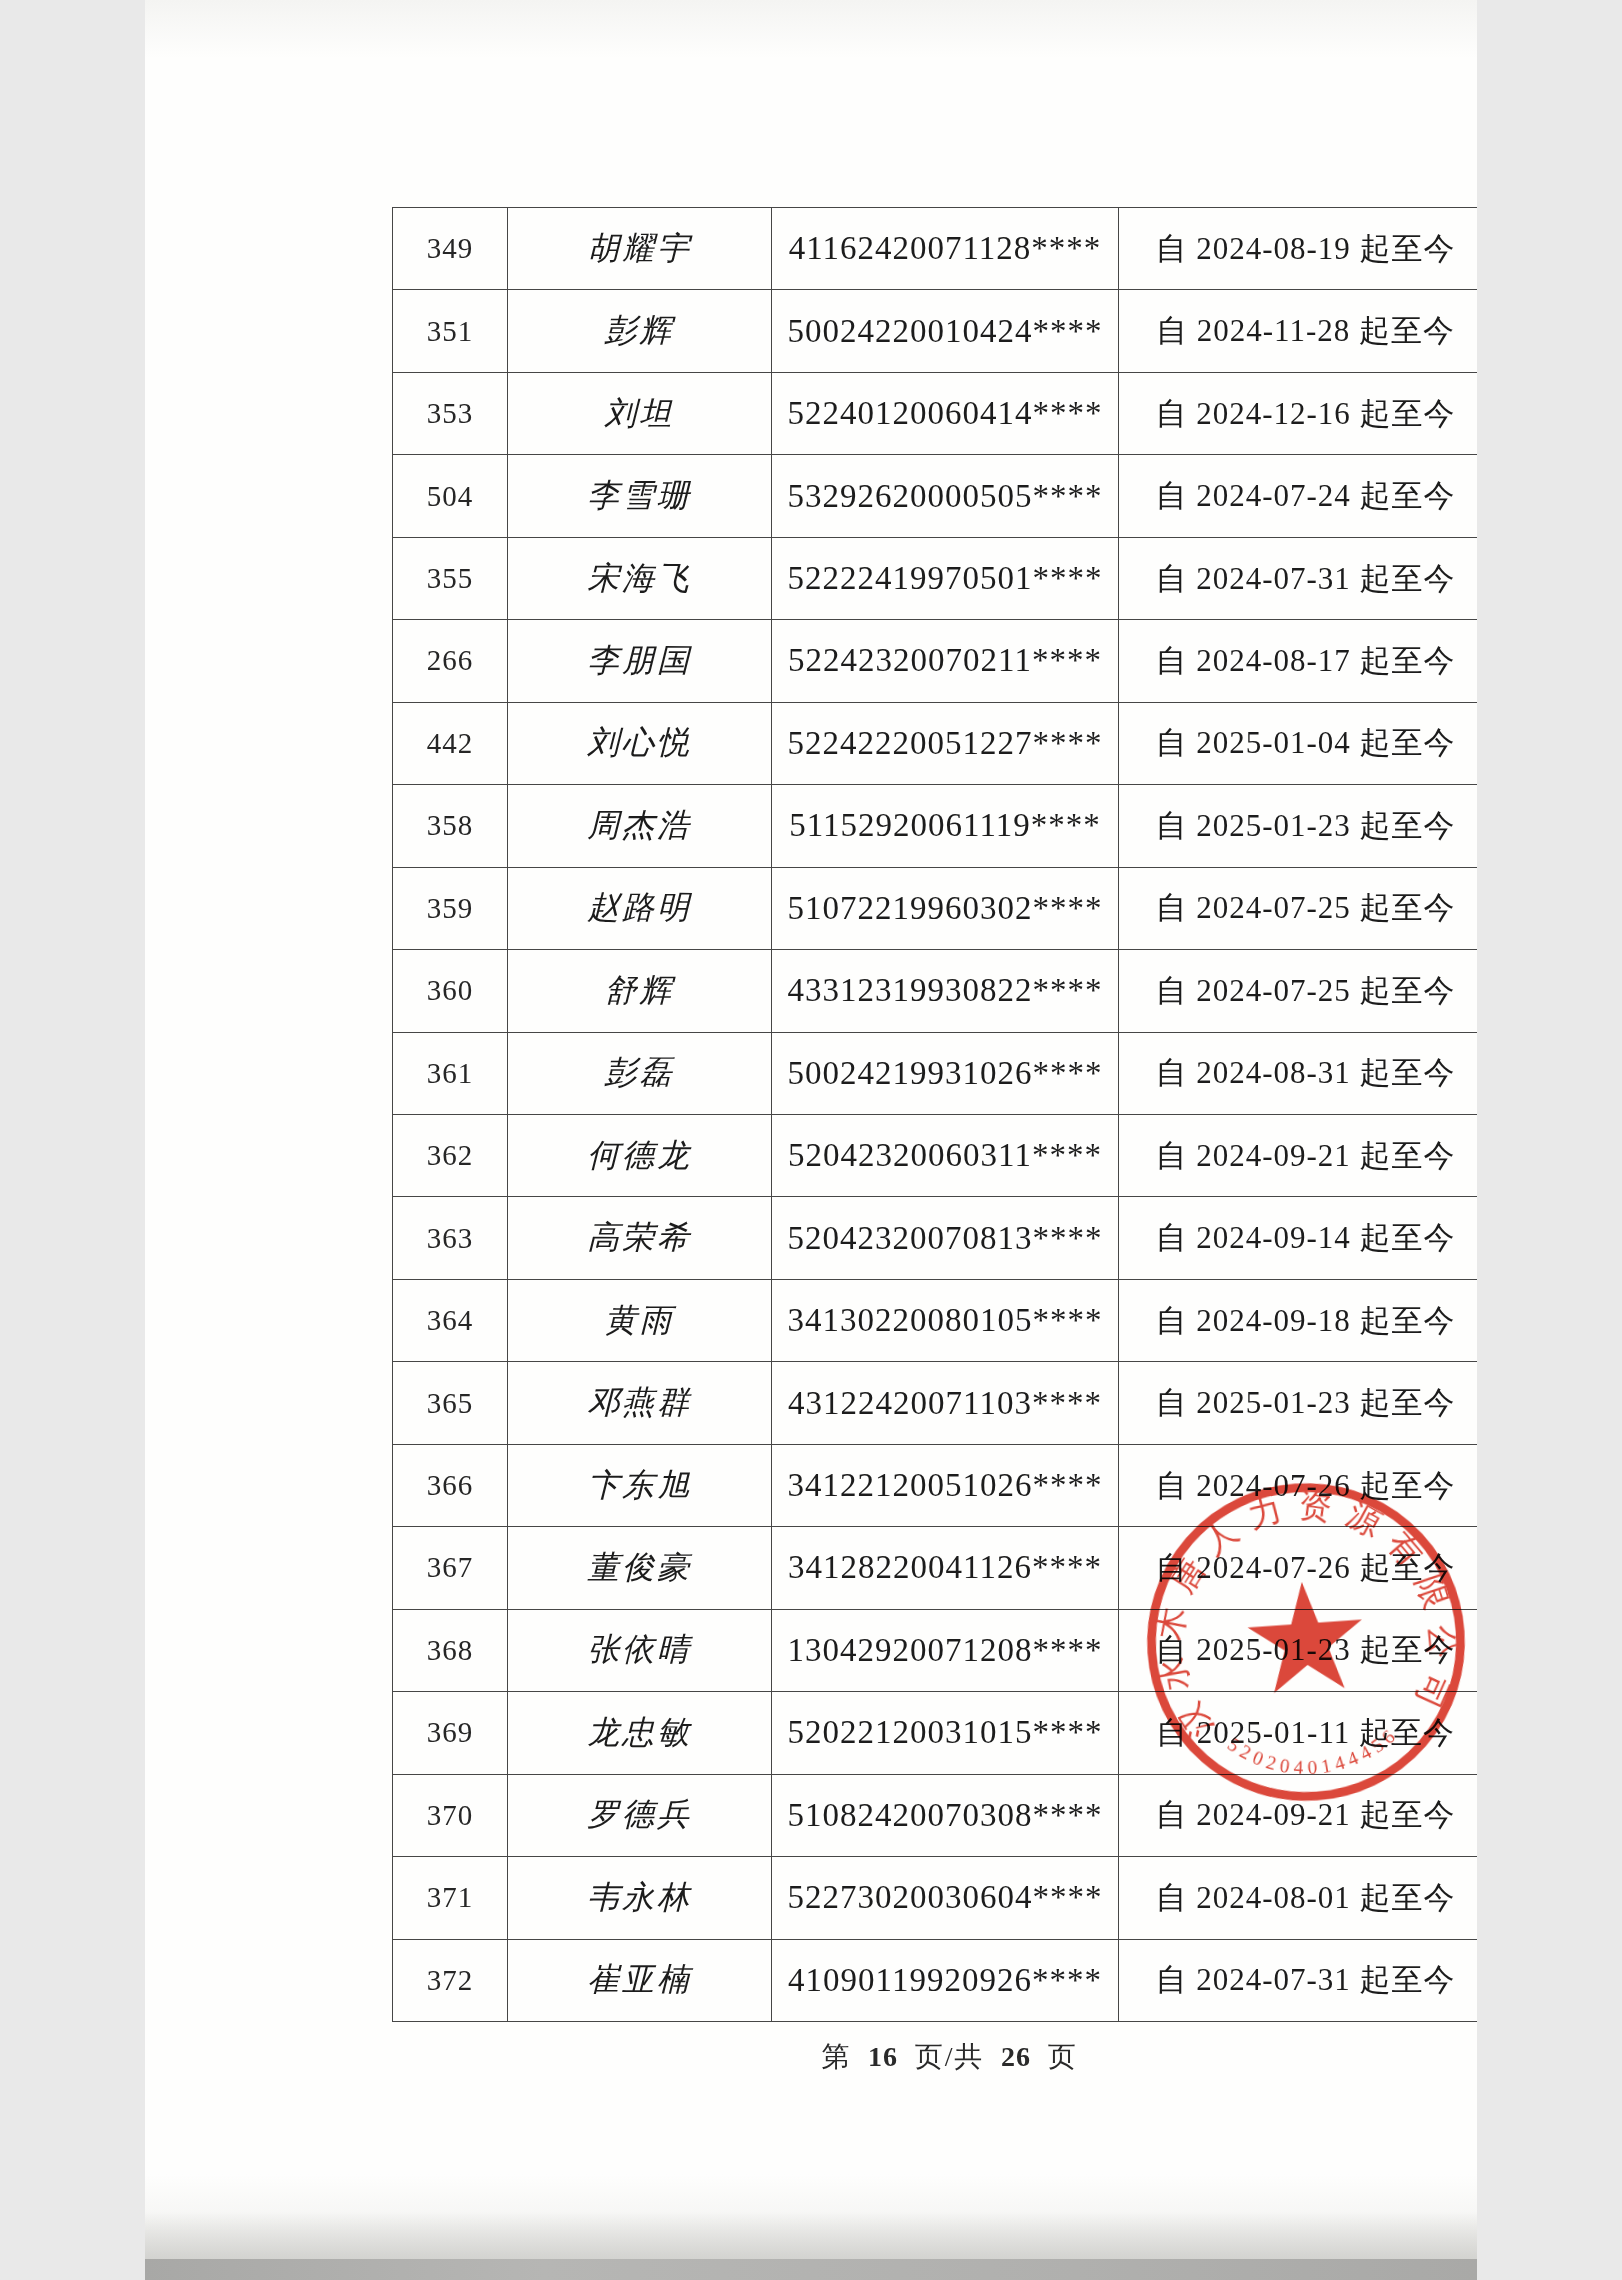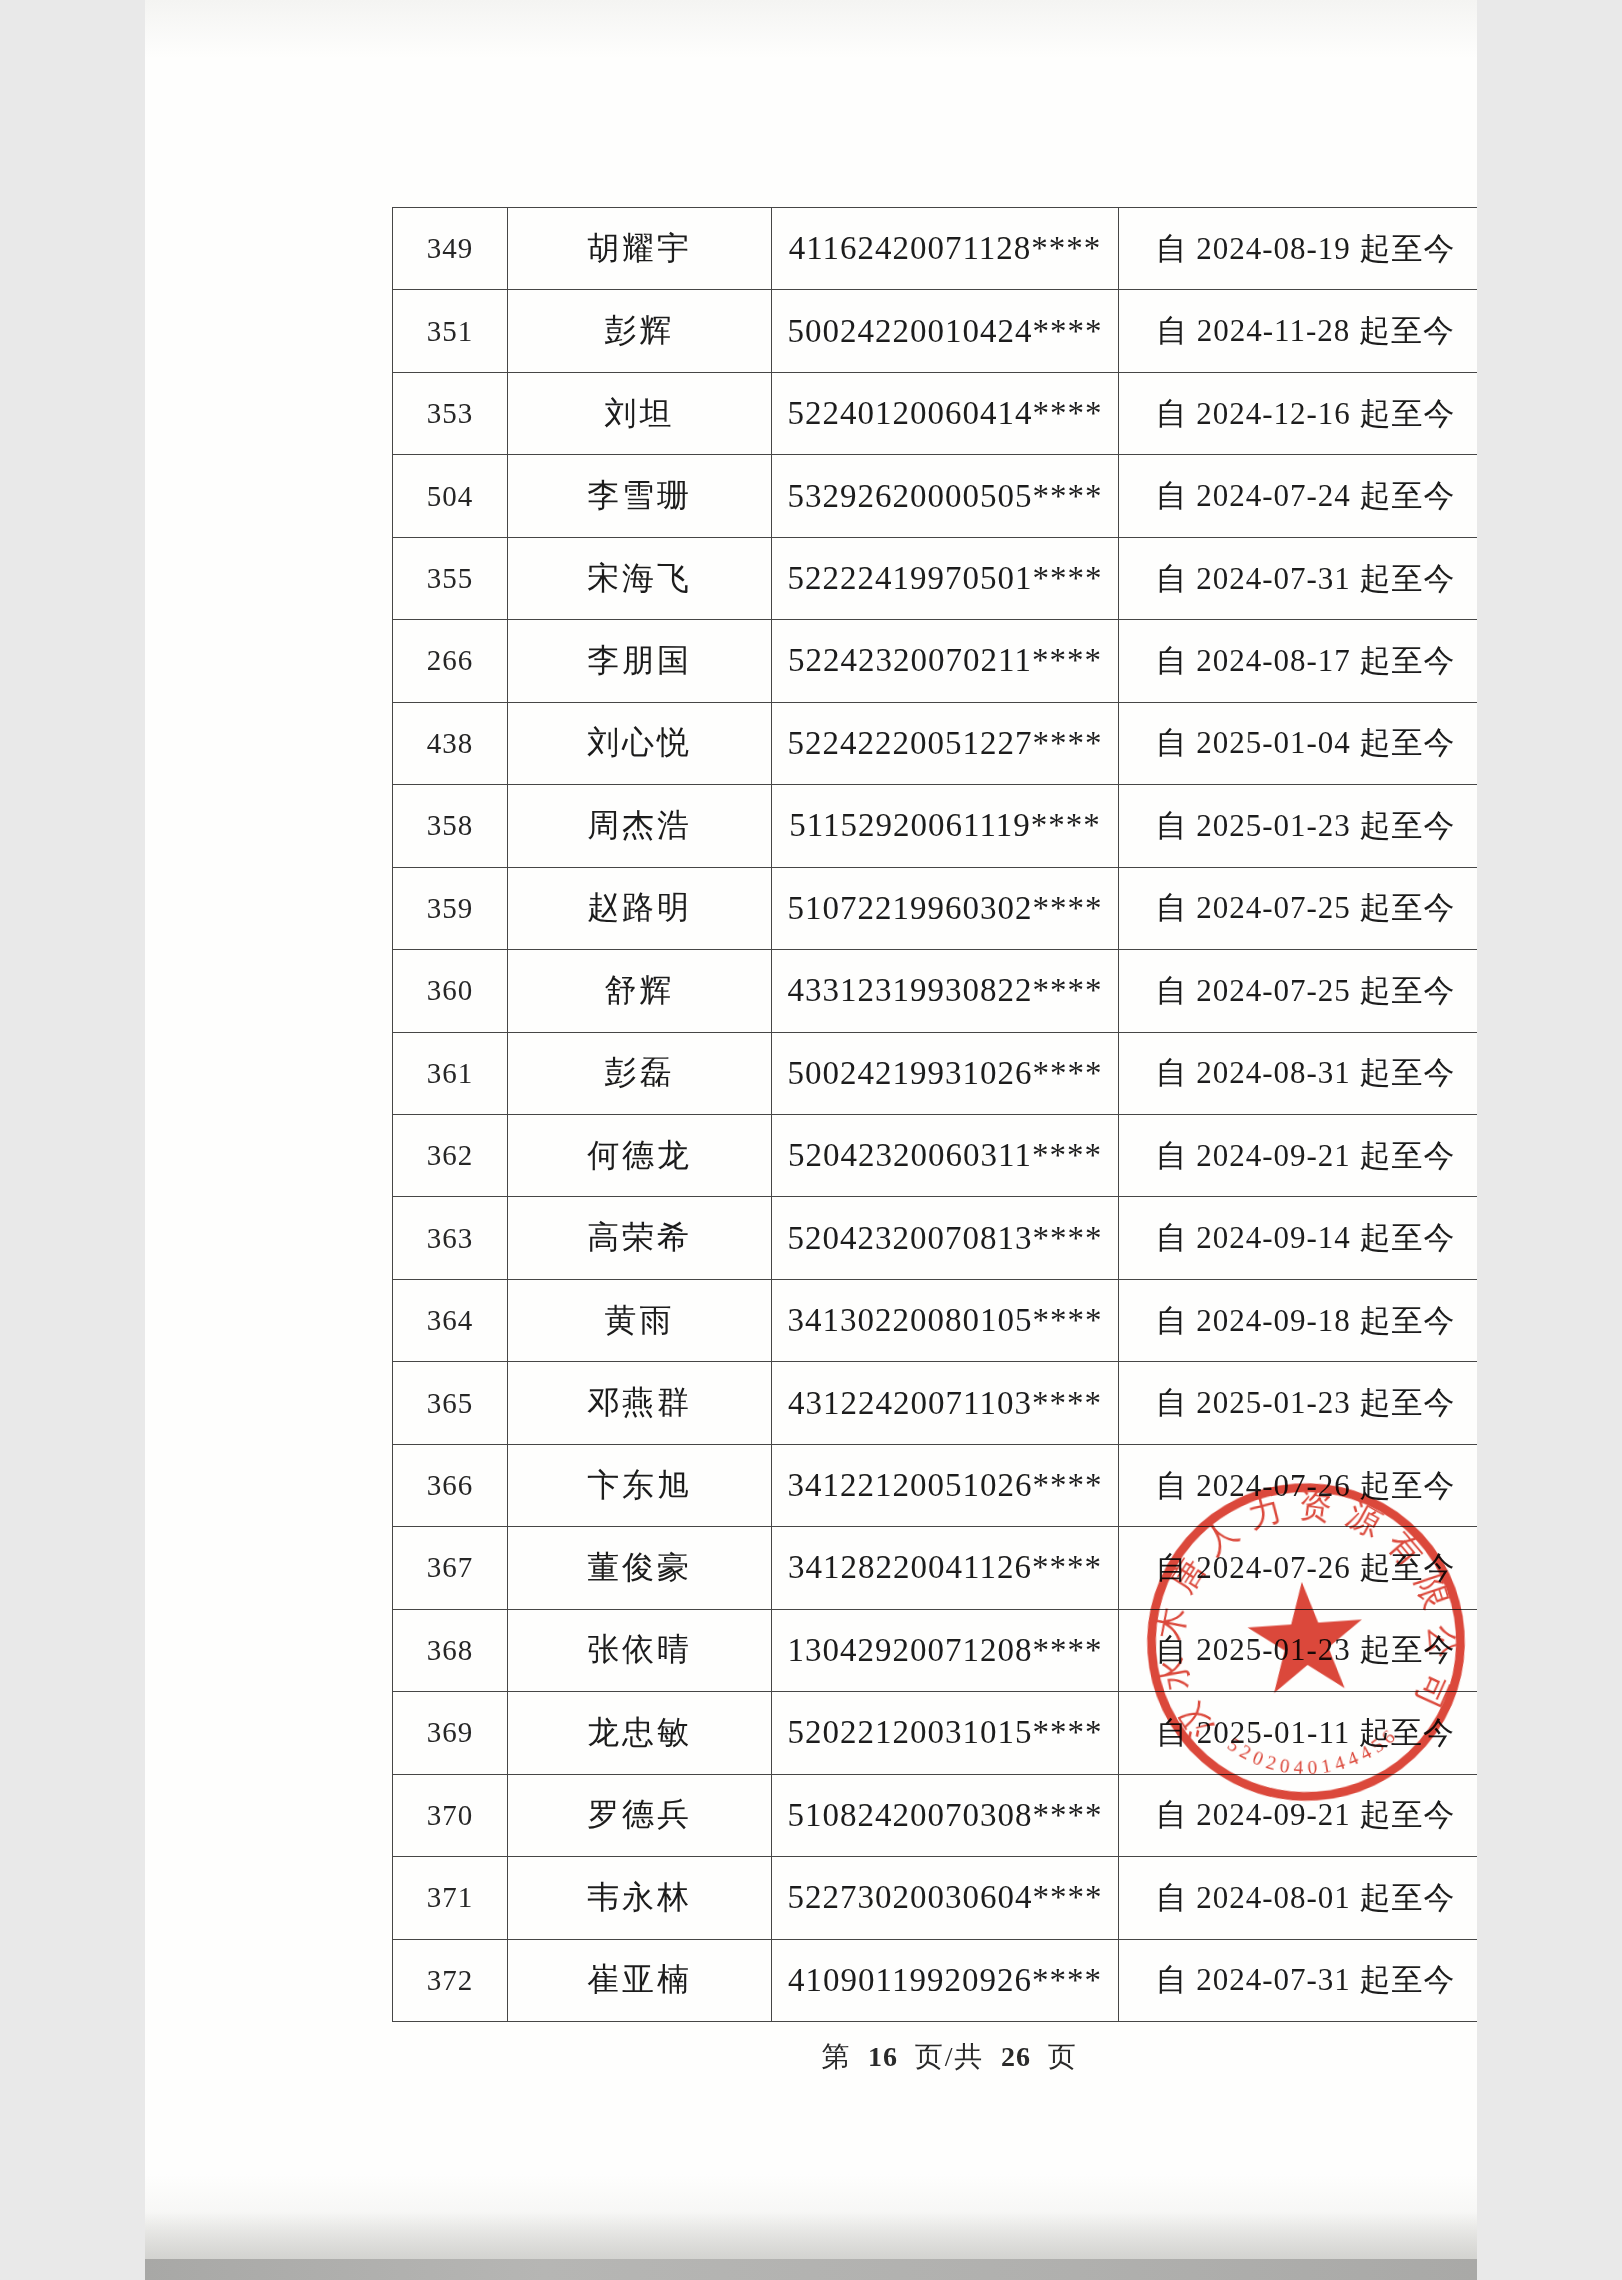--- a/index.html
+++ b/index.html
@@ -19,21 +19,21 @@
     width:1099px; height:1815px;
     border-collapse:collapse; table-layout:fixed;
   }
   table.roster td {
     border:1.9px solid #464646;
     text-align:center; vertical-align:middle;
     padding:0;
     background:transparent;
   }
   td.cell-num  { font-size:29px; letter-spacing:1px; color:#262626; }
-  td.cell-name { font-size:32px; letter-spacing:2.9px; color:#1c1c1c; }
+  td.cell-name { font-size:32px; letter-spacing:2.9px; color:#1c1c1c;font-style:italic; }
   td.cell-id   { font-size:33px; letter-spacing:1px; color:#1c1c1c; }
   td.cell-per  { font-size:31px; letter-spacing:1px; color:#1c1c1c; white-space:nowrap; }
 
   
   .footer {
     position:absolute; left:255px; top:2038px; width:1099px;
     text-align:center; font-size:28px; letter-spacing:1.9px; color:#2a2a2a;
   }
   .footer .pg { font-weight:bold; margin:0 7.8px; letter-spacing:1px; }
 
@@ -102,21 +102,21 @@
       <td class="cell-id">52222419970501****</td>
       <td class="cell-per">自 2024-07-31 起至今</td>
     </tr>
         <tr>
       <td class="cell-num">266</td>
       <td class="cell-name">李朋国</td>
       <td class="cell-id">52242320070211****</td>
       <td class="cell-per">自 2024-08-17 起至今</td>
     </tr>
         <tr>
-      <td class="cell-num">438</td>
+      <td class="cell-num">442</td>
       <td class="cell-name">刘心悦</td>
       <td class="cell-id">52242220051227****</td>
       <td class="cell-per">自 2025-01-04 起至今</td>
     </tr>
         <tr>
       <td class="cell-num">358</td>
       <td class="cell-name">周杰浩</td>
       <td class="cell-id">51152920061119****</td>
       <td class="cell-per">自 2025-01-23 起至今</td>
     </tr>

